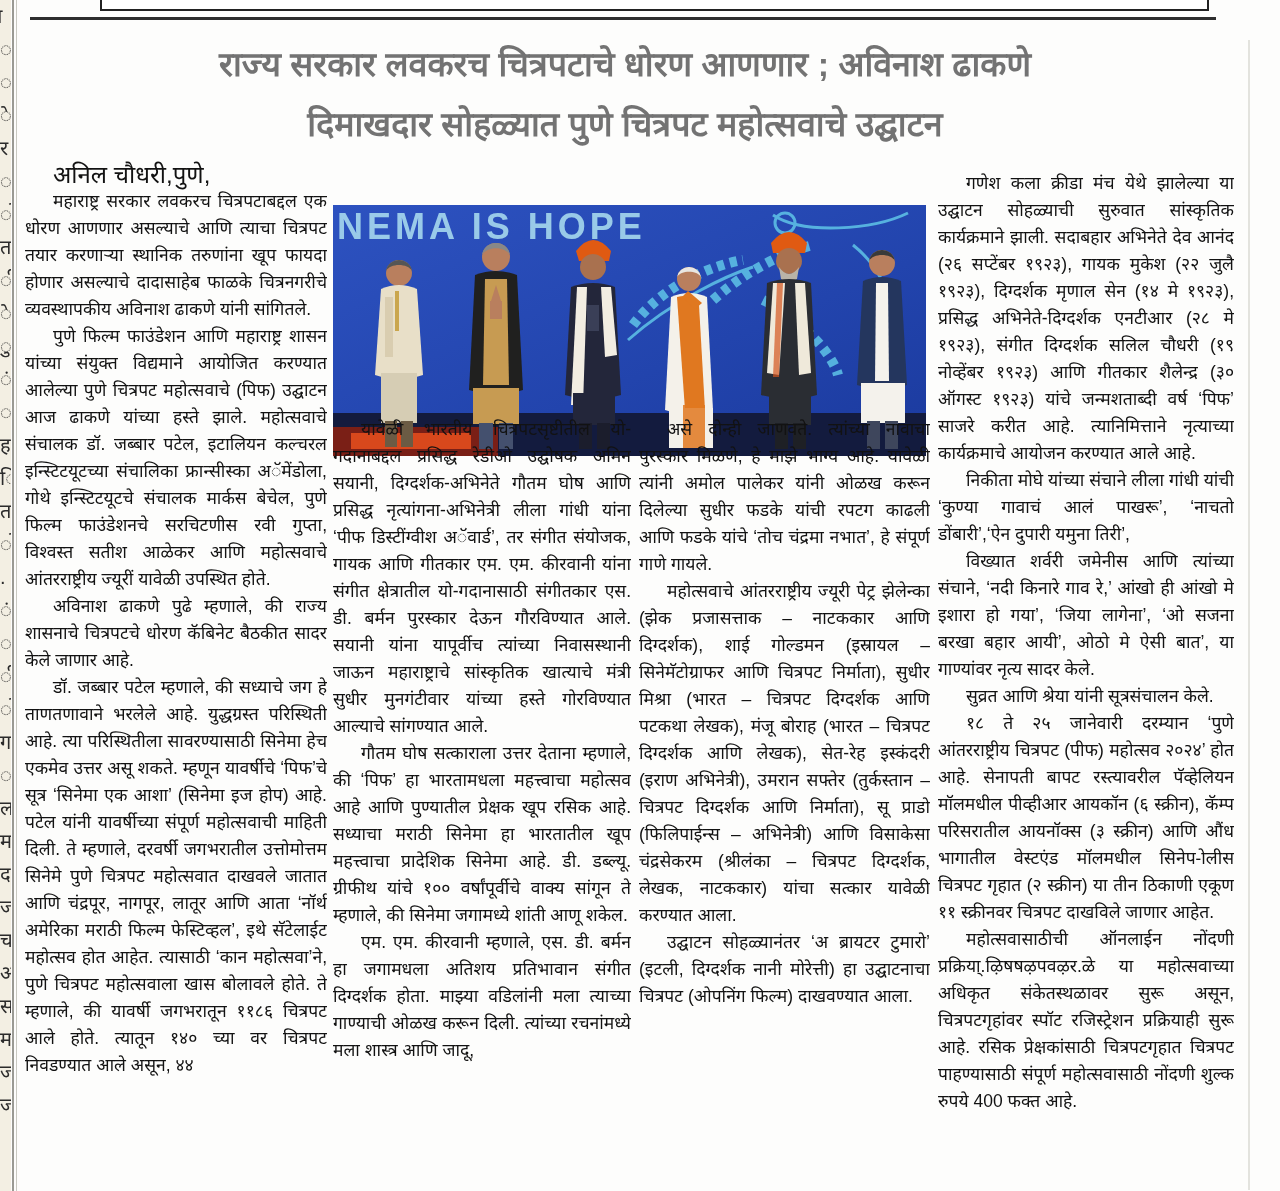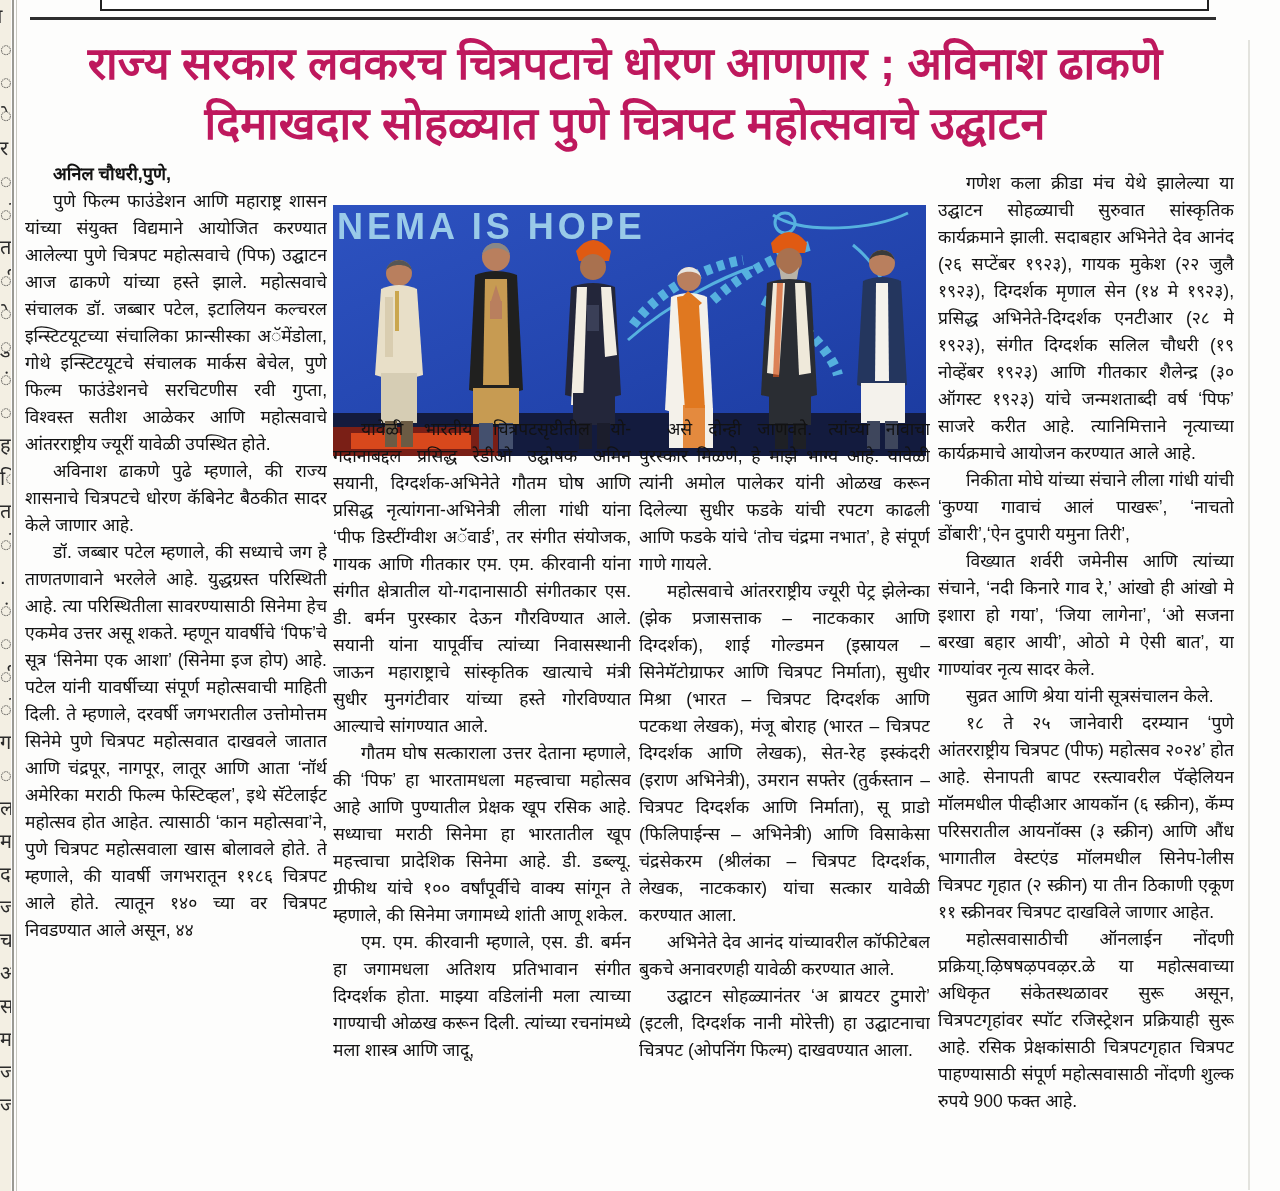--- a/index.html
+++ b/index.html
@@ -28,31 +28,31 @@
   }
   .head-rule{
     position:absolute;left:30px;top:17px;width:1186px;height:3px;background:#2e2e2e;
   }
   .right-page-edge{
     position:absolute;right:30px;top:40px;width:2px;height:1150px;background:#e3e3de;
   }
   
   .headline{
     position:absolute;left:30px;top:34px;width:1190px;
-    text-align:center;font-weight:bold;color:#be185d;
-    font-size:45px;line-height:60px;letter-spacing:0px;
+    text-align:center;font-weight:bold;color:#737373;
+    font-size:34px;line-height:60px;letter-spacing:0px;
   }
   
   .col{
     position:absolute;
     font-size:17.5px;line-height:27px;text-align:justify;color:#121212;
     overflow:hidden;
   }
   .col p{margin:0;text-indent:28px;}
-  .byline{font-weight:bold;text-indent:28px;font-size:18px;margin:0 0 1px 0;}
+  .byline{font-weight:normal;text-indent:28px;font-size:24px;margin:0 0 1px 0;}
   .c1{left:25px;top:161px;width:302px;height:1026px;}
   .c2{left:333px;top:416px;width:298px;height:775px;}
   .c3{left:639px;top:416px;width:291px;height:775px;}
   .c4{left:938px;top:170px;width:296px;height:1026px;}
   
   .photo{
     position:absolute;left:333px;top:161px;width:593px;height:251px;
     background:linear-gradient(135deg,#2d52c0 0%,#2244ad 55%,#1b3a9e 100%);
     overflow:hidden;
     margin-top:44px;
@@ -104,20 +104,21 @@
 <div class="right-page-edge"></div>
 
 <div class="headline">
   <div>राज्य सरकार लवकरच चित्रपटाचे धोरण आणणार ; अविनाश ढाकणे</div>
   <div>दिमाखदार सोहळ्यात पुणे चित्रपट महोत्सवाचे उद्घाटन</div>
 </div>
 
 <div class="col c1">
   <p class="byline">अनिल चौधरी,पुणे,</p>
   <div>
+      <p>महाराष्ट्र सरकार लवकरच चित्रपटाबद्दल एक धोरण आणणार असल्याचे आणि त्याचा चित्रपट तयार करणाऱ्या स्थानिक तरुणांना खूप फायदा होणार असल्याचे दादासाहेब फाळके चित्रनगरीचे व्यवस्थापकीय अविनाश ढाकणे यांनी सांगितले.</p>
       <p>पुणे फिल्म फाउंडेशन आणि महाराष्ट्र शासन यांच्या संयुक्त विद्यमाने आयोजित करण्यात आलेल्या पुणे चित्रपट महोत्सवाचे (पिफ) उद्घाटन आज ढाकणे यांच्या हस्ते झाले. महोत्सवाचे संचालक डॉ. जब्बार पटेल, इटालियन कल्चरल इन्स्टिटयूटच्या संचालिका फ्रान्सीस्का अॅमेंडोला, गोथे इन्स्टिटयूटचे संचालक मार्कस बेचेल, पुणे फिल्म फाउंडेशनचे सरचिटणीस रवी गुप्ता, विश्वस्त सतीश आळेकर आणि महोत्सवाचे आंतरराष्ट्रीय ज्यूरीं यावेळी उपस्थित होते.</p>
       <p>अविनाश ढाकणे पुढे म्हणाले, की राज्य शासनाचे चित्रपटचे धोरण कॅबिनेट बैठकीत सादर केले जाणार आहे.</p>
       <p>डॉ. जब्बार पटेल म्हणाले, की सध्याचे जग हे ताणतणावाने भरलेले आहे. युद्धग्रस्त परिस्थिती आहे. त्या परिस्थितीला सावरण्यासाठी सिनेमा हेच एकमेव उत्तर असू शकते. म्हणून यावर्षीचे ‘पिफ’चे सूत्र ‘सिनेमा एक आशा’ (सिनेमा इज होप) आहे. पटेल यांनी यावर्षीच्या संपूर्ण महोत्सवाची माहिती दिली. ते म्हणाले, दरवर्षी जगभरातील उत्तोमोत्तम सिनेमे पुणे चित्रपट महोत्सवात दाखवले जातात आणि चंद्रपूर, नागपूर, लातूर आणि आता ‘नॉर्थ अमेरिका मराठी फिल्म फेस्टिव्हल’, इथे सॅटेलाईट महोत्सव होत आहेत. त्यासाठी ‘कान महोत्सवा’ने, पुणे चित्रपट महोत्सवाला खास बोलावले होते. ते म्हणाले, की यावर्षी जगभरातून ११८६ चित्रपट आले होते. त्यातून १४० च्या वर चित्रपट निवडण्यात आले असून, ४४</p>
     </div>
 </div>
 
 <div class="photo">
   <svg width="593" height="251" viewBox="0 0 593 251">
     <defs>
       <linearGradient id="bgblue" x1="0" y1="0" x2="1" y2="1">
@@ -219,27 +220,26 @@
       <p>यावेळी भारतीय चित्रपटसृष्टीतील यो-गदानाबद्दल प्रसिद्ध रेडीओ उद्घोषक अमिन सयानी, दिग्दर्शक-अभिनेते गौतम घोष आणि प्रसिद्ध नृत्यांगना-अभिनेत्री लीला गांधी यांना ‘पीफ डिस्टींग्वीश अॅवार्ड’, तर संगीत संयोजक, गायक आणि गीतकार एम. एम. कीरवानी यांना संगीत क्षेत्रातील यो-गदानासाठी संगीतकार एस. डी. बर्मन पुरस्कार देऊन गौरविण्यात आले. सयानी यांना यापूर्वीच त्यांच्या निवासस्थानी जाऊन महाराष्ट्राचे सांस्कृतिक खात्याचे मंत्री सुधीर मुनगंटीवार यांच्या हस्ते गोरविण्यात आल्याचे सांगण्यात आले.</p>
       <p>गौतम घोष सत्काराला उत्तर देताना म्हणाले, की ‘पिफ’ हा भारतामधला महत्त्वाचा महोत्सव आहे आणि पुण्यातील प्रेक्षक खूप रसिक आहे. सध्याचा मराठी सिनेमा हा भारतातील खूप महत्त्वाचा प्रादेशिक सिनेमा आहे. डी. डब्ल्यू. ग्रीफीथ यांचे १०० वर्षांपूर्वीचे वाक्य सांगून ते म्हणाले, की सिनेमा जगामध्ये शांती आणू शकेल.</p>
       <p>एम. एम. कीरवानी म्हणाले, एस. डी. बर्मन हा जगामधला अतिशय प्रतिभावान संगीत दिग्दर्शक होता. माझ्या वडिलांनी मला त्याच्या गाण्याची ओळख करून दिली. त्यांच्या रचनांमध्ये मला शास्त्र आणि जादू,</p>
     </div>
 </div>
 
 <div class="col c3">
   <div>
       <p>असे दोन्ही जाणवते. त्यांच्या नावाचा पुरस्कार मिळणे, हे माझे भाग्य आहे. यावेळी त्यांनी अमोल पालेकर यांनी ओळख करून दिलेल्या सुधीर फडके यांची रपटग काढली आणि फडके यांचे ‘तोच चंद्रमा नभात’, हे संपूर्ण गाणे गायले.</p>
       <p>महोत्सवाचे आंतरराष्ट्रीय ज्यूरी पेट्र झेलेन्का (झेक प्रजासत्ताक – नाटककार आणि दिग्दर्शक), शाई गोल्डमन (इस्रायल – सिनेमॅटोग्राफर आणि चित्रपट निर्माता), सुधीर मिश्रा (भारत – चित्रपट दिग्दर्शक आणि पटकथा लेखक), मंजू बोराह (भारत – चित्रपट दिग्दर्शक आणि लेखक), सेत-रेह इस्कंदरी (इराण  अभिनेत्री), उमरान सफ्तेर (तुर्कस्तान – चित्रपट दिग्दर्शक आणि निर्माता), सू प्राडो (फिलिपाईन्स – अभिनेत्री) आणि विसाकेसा चंद्रसेकरम (श्रीलंका – चित्रपट दिग्दर्शक, लेखक, नाटककार) यांचा  सत्कार यावेळी करण्यात आला.</p>
-      <p>अभिनेते देव आनंद यांच्यावरील कॉफीटेबल बुकचे अनावरणही यावेळी करण्यात आले.</p>
       <p>उद्घाटन सोहळ्यानंतर ‘अ ब्रायटर टुमारो’ (इटली, दिग्दर्शक  नानी मोरेत्ती) हा उद्घाटनाचा चित्रपट (ओपनिंग फिल्म) दाखवण्यात आला.</p>
     </div>
 </div>
 
 <div class="col c4">
   <div>
       <p>गणेश कला क्रीडा मंच येथे झालेल्या या उद्घाटन सोहळ्याची सुरुवात सांस्कृतिक कार्यक्रमाने झाली.  सदाबहार अभिनेते देव आनंद (२६ सप्टेंबर १९२३), गायक मुकेश (२२ जुलै १९२३), दिग्दर्शक मृणाल सेन (१४ मे १९२३), प्रसिद्ध अभिनेते-दिग्दर्शक एनटीआर (२८ मे १९२३), संगीत दिग्दर्शक सलिल चौधरी (१९ नोव्हेंबर १९२३) आणि गीतकार शैलेन्द्र (३० ऑगस्ट १९२३) यांचे जन्मशताब्दी वर्ष ‘पिफ’ साजरे करीत आहे. त्यानिमित्ताने नृत्याच्या कार्यक्रमाचे आयोजन करण्यात आले आहे.</p>
       <p>निकीता मोघे यांच्या संचाने लीला गांधी यांची ‘कुण्या गावाचं आलं पाखरू’, ‘नाचतो डोंबारी’,‘ऐन दुपारी यमुना तिरी’,</p>
       <p>विख्यात शर्वरी जमेनीस आणि त्यांच्या संचाने, ‘नदी किनारे गाव रे,’ आंखो ही आंखो मे इशारा हो गया’, ‘जिया लागेना’, ‘ओ सजना बरखा बहार आयी’, ओठो मे ऐसी बात’, या गाण्यांवर नृत्य सादर केले.</p>
       <p>सुव्रत आणि श्रेया यांनी सूत्रसंचालन केले.</p>
       <p>१८ ते २५ जानेवारी दरम्यान ‘पुणे आंतरराष्ट्रीय चित्रपट (पीफ) महोत्सव २०२४’ होत आहे. सेनापती बापट रस्त्यावरील पॅव्हेलियन मॉलमधील पीव्हीआर आयकॉन (६ स्क्रीन), कॅम्प परिसरातील आयनॉक्स (३ स्क्रीन) आणि औंध भागातील वेस्टएंड मॉलमधील सिनेप-ोलीस चित्रपट गृहात (२ स्क्रीन) या तीन ठिकाणी एकूण ११ स्क्रीनवर चित्रपट दाखविले जाणार आहेत.</p>
-      <p>महोत्सवासाठीची ऑनलाईन नोंदणी प्रक्रिया्.ऴिषषऴपवऴर.ळे या महोत्सवाच्या अधिकृत संकेतस्थळावर सुरू असून, चित्रपटगृहांवर स्पॉट रजिस्ट्रेशन प्रक्रियाही सुरू आहे. रसिक प्रेक्षकांसाठी चित्रपटगृहात चित्रपट पाहण्यासाठी संपूर्ण महोत्सवासाठी नोंदणी शुल्क रुपये 900 फक्त आहे.</p>
+      <p>महोत्सवासाठीची ऑनलाईन नोंदणी प्रक्रिया्.ऴिषषऴपवऴर.ळे या महोत्सवाच्या अधिकृत संकेतस्थळावर सुरू असून, चित्रपटगृहांवर स्पॉट रजिस्ट्रेशन प्रक्रियाही सुरू आहे. रसिक प्रेक्षकांसाठी चित्रपटगृहात चित्रपट पाहण्यासाठी संपूर्ण महोत्सवासाठी नोंदणी शुल्क रुपये 400 फक्त आहे.</p>
     </div>
 </div>
 
 </body></html>

